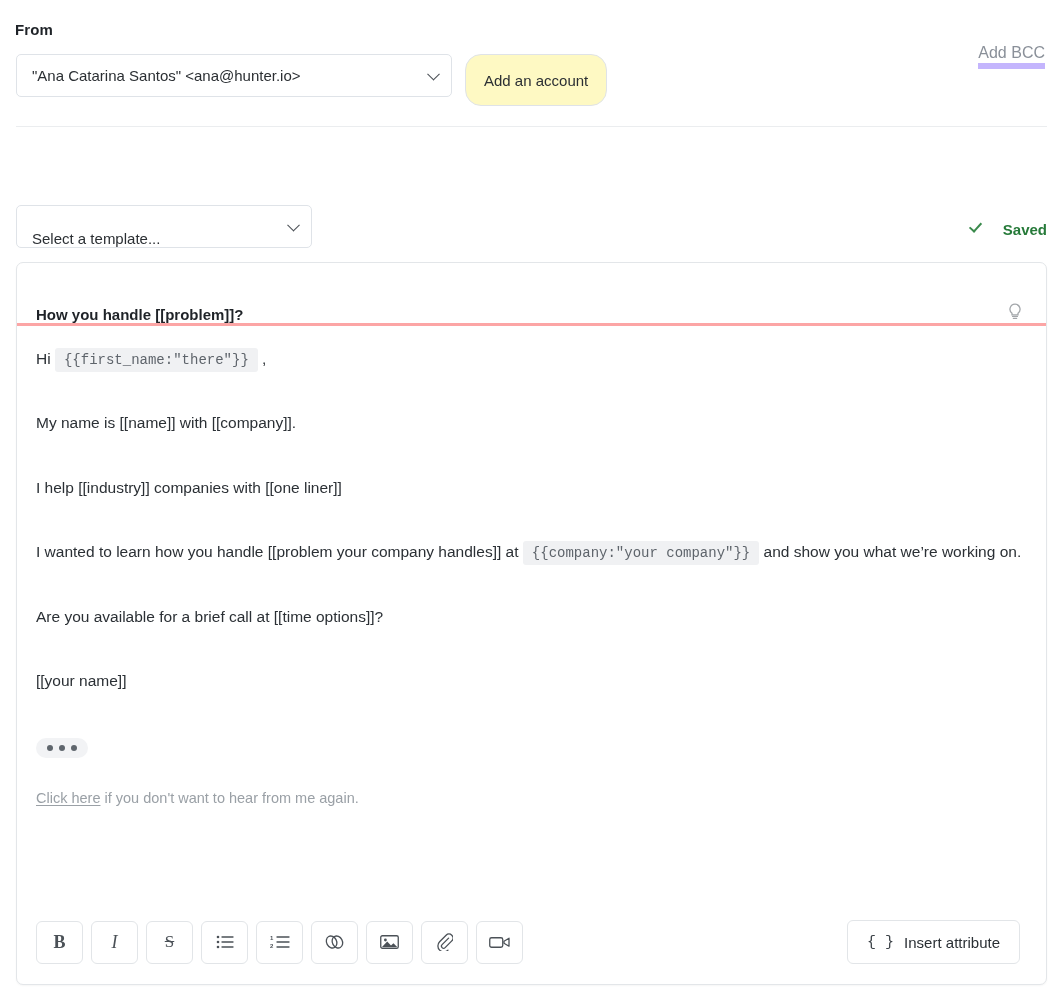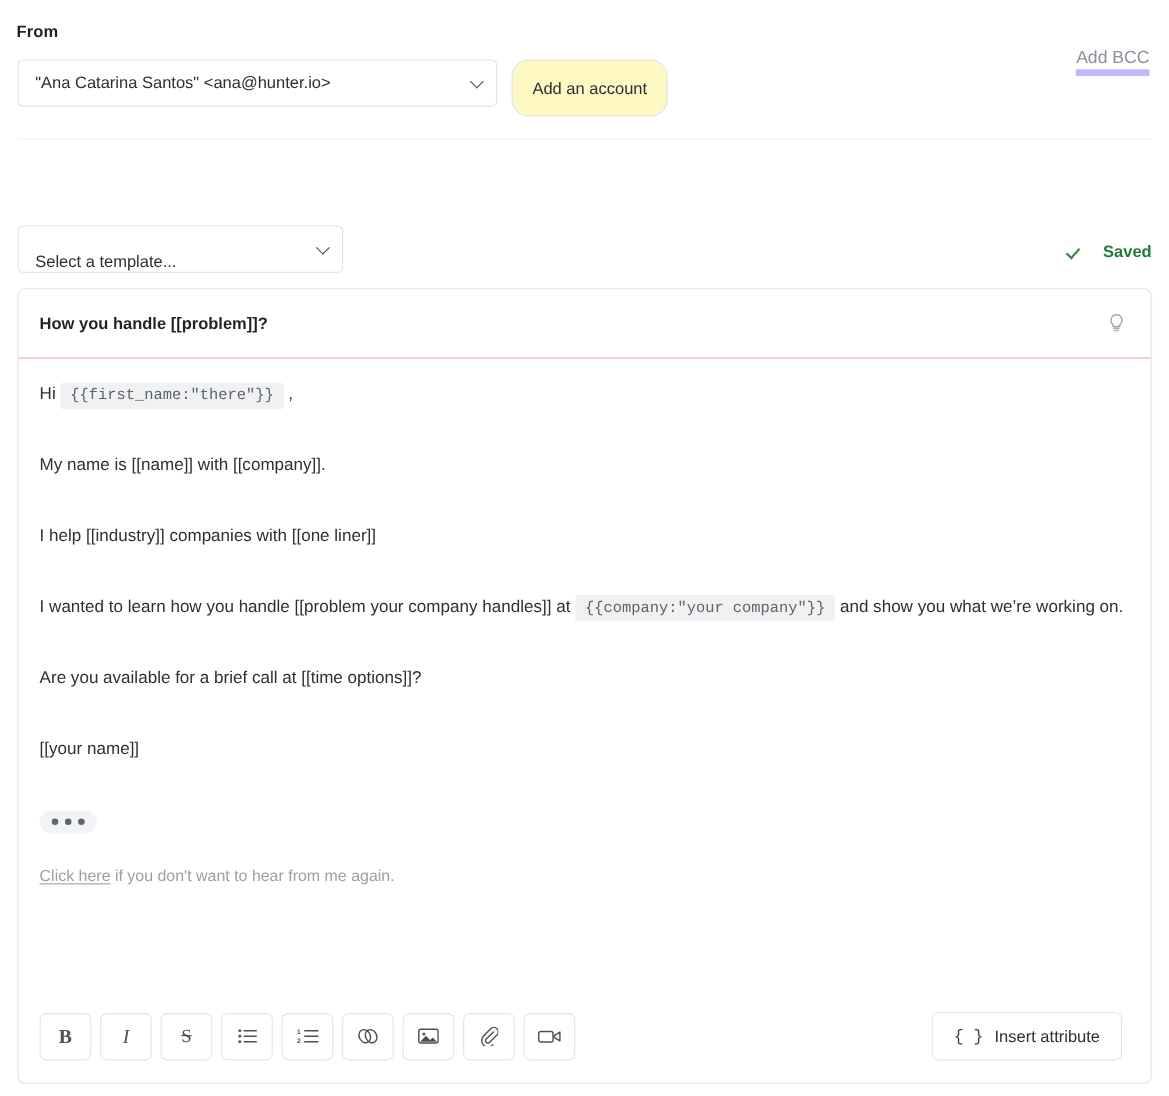--- a/index.html
+++ b/index.html
@@ -57,40 +57,40 @@
   .tmpl-row { position: absolute; left: 16px; top: 205px; display: flex; gap: 13px; align-items: flex-start; }
   .tmpl-select {
     position: relative; width: 296px; height: 43px;
     border: 1px solid #dfe3e8; border-radius: 5px; background: #fff;
     display: flex; align-items: flex-end; padding: 0 34px 0 15px;
     font-size: 15px; color: #2b2f33; cursor: pointer;
   }
   .saved {
     position: absolute; right: 16px; top: 221px;
     font-size: 15px; font-weight: 700; color: #267a39;
-    display: flex; align-items: center; gap: 20px;
+    display: flex; align-items: flex-start; gap: 20px;
   }
   .saved .tick { display: inline-block; width: 12px; height: 12px; position: relative; }
   .saved .tick::after {
     content: ""; position: absolute; left: 1px; top: -1px;
     width: 5px; height: 10px;
     border-right: 2px solid #3a8a4c; border-bottom: 2px solid #3a8a4c;
     transform: rotate(42deg);
   }
 
   
   .card {
     position: absolute; left: 16px; top: 262px; width: 1031px; height: 723px;
     border: 1px solid #e3e6e9; border-radius: 7px; background: #fff;
     box-shadow: 0 1px 2px rgba(16,22,26,.04);
     overflow: hidden;
   }
   .subject-bar {
-    height: 63px; border-bottom: 1px solid #fca5a5;
-    display: flex; align-items: center; justify-content: space-between;
+    height: 63px; border-bottom: 3px solid #fca5a5;
+    display: flex; align-items: flex-end; justify-content: space-between;
     padding: 0 20px 0 19px;
   }
   .subject-text { font-size: 15px; font-weight: 700; color: #1f2328; }
   .bulb { width: 22px; height: 22px; cursor: pointer; opacity: .62; }
 
   .body {
     padding: 22px 20px 0 19px;
     font-size: 15.5px; line-height: 1.45; color: #2b3035;
   }
   .body p { margin: 0 0 42px 0; }

